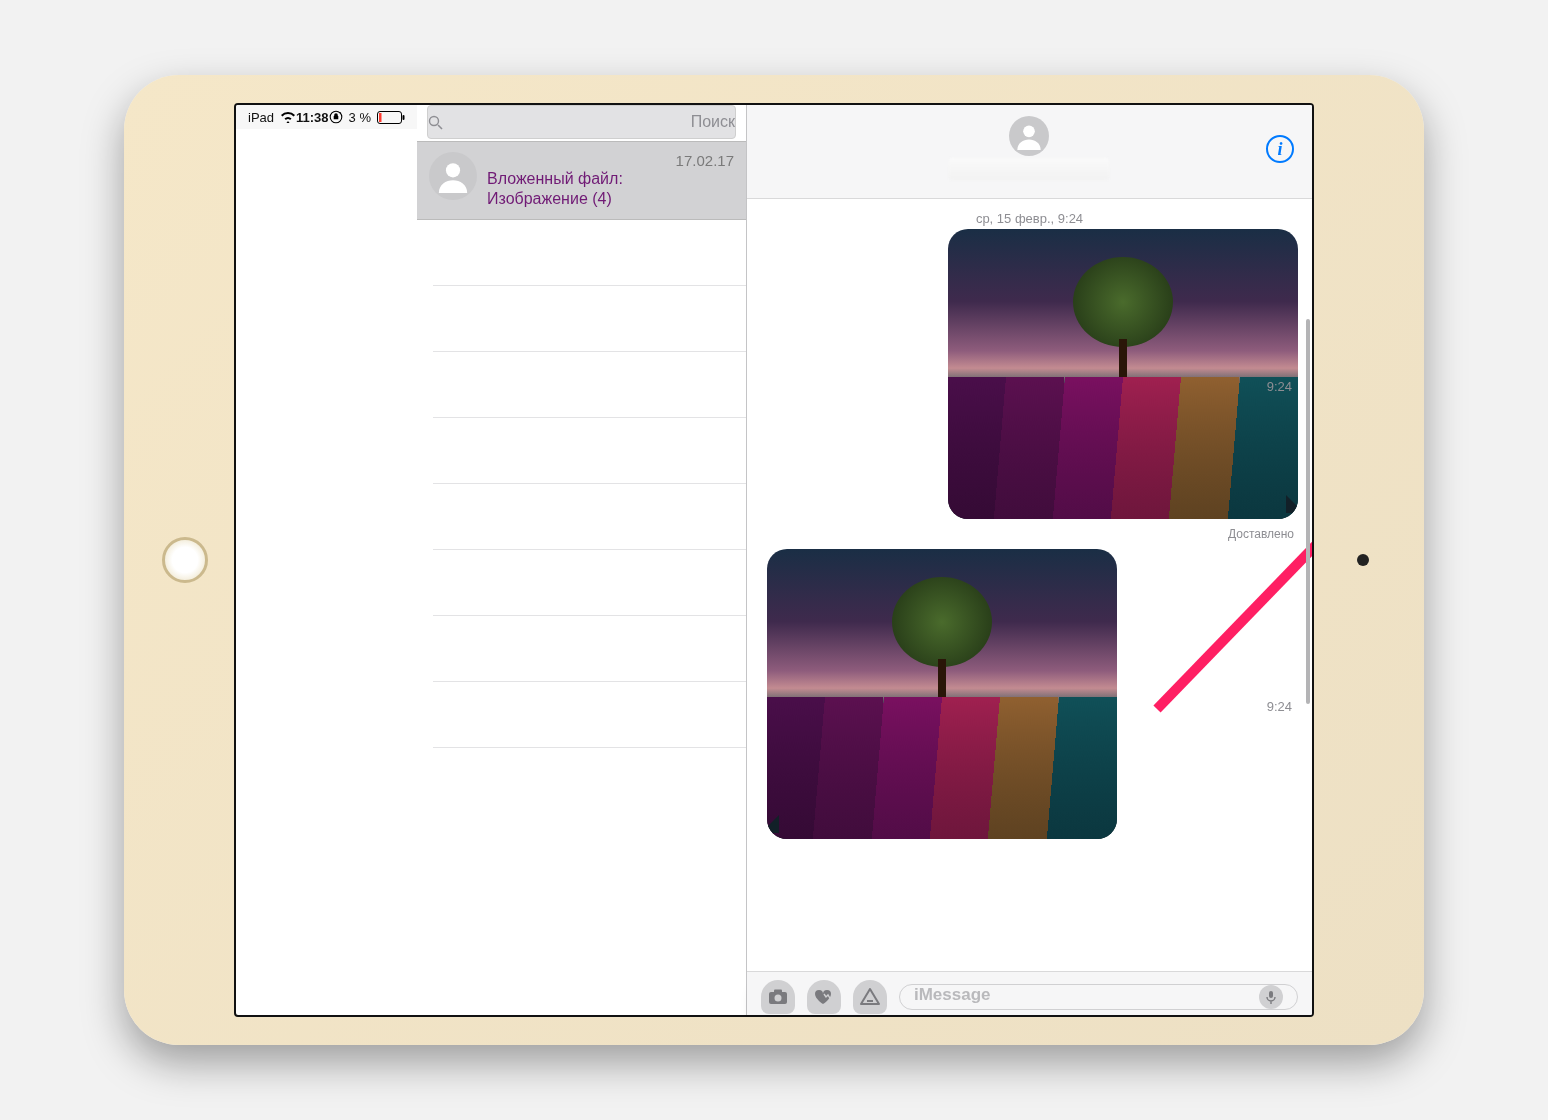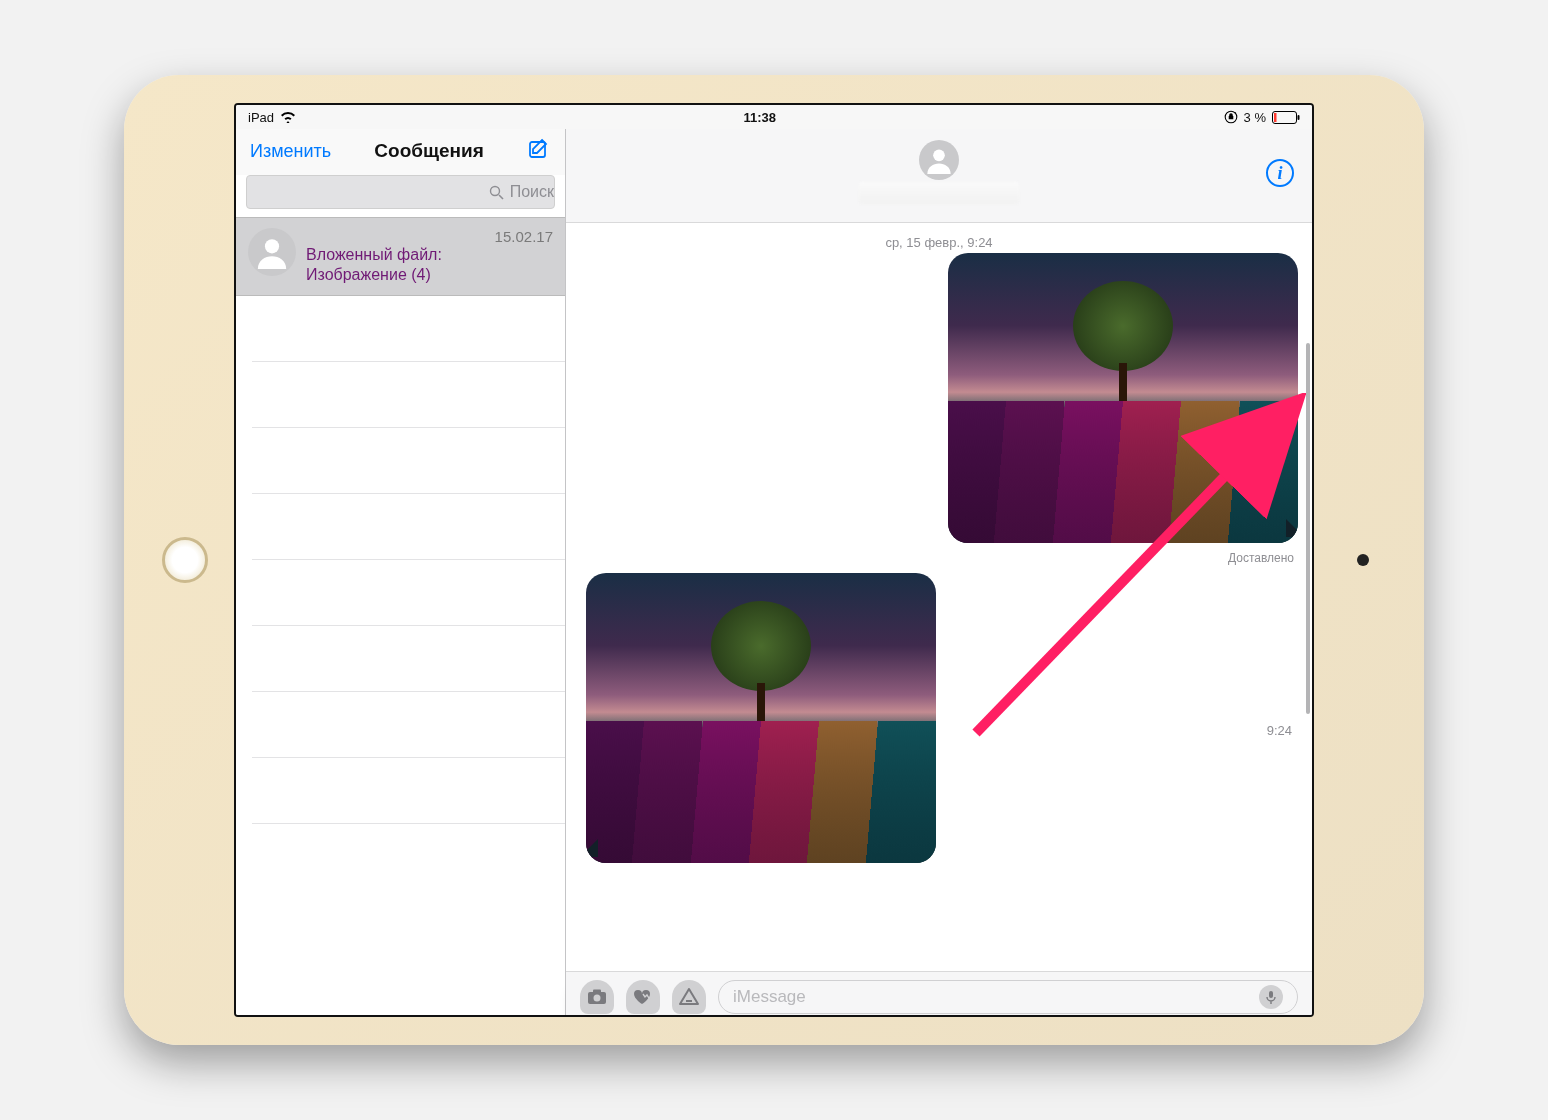--- a/index.html
+++ b/index.html
@@ -1,32 +1,32 @@
 <!DOCTYPE html>
 <html><head>
   <meta charset="utf-8">
   <style>
     * { margin: 0; padding: 0; box-sizing: border-box; }
     body { font-family: -apple-system, "Helvetica Neue", Helvetica, Arial, sans-serif; background: #f2f2f2; display: flex; align-items: center; justify-content: center; min-height: 100vh; }
     .ipad-frame { width: 1300px; height: 970px; background: linear-gradient(135deg,#f5e7c8,#ede0c4); border-radius: 55px; padding: 28px 110px; position: relative; box-shadow: 0 18px 40px rgba(0,0,0,0.35); }
     .home-button { position: absolute; left: 38px; top: 50%; transform: translateY(-50%); width: 46px; height: 46px; border: 3px solid #cbb98d; border-radius: 50%; background: radial-gradient(circle,#fff 45%,#e8dcb8 100%); }
     .camera { position: absolute; right: 55px; top: 50%; transform: translateY(-50%); width: 12px; height: 12px; border-radius: 50%; background: #222; }
-    .screen { width: 100%; height: 100%; background: #fff; border: 2px solid #111; border-radius: 4px; overflow: hidden; display: flex; flex-direction: column; }
+    .screen { width: 100%; height: 100%; background: #fff; border: 2px solid #111; border-radius: 4px; overflow: hidden; display: flex; flex-direction: row; }
     
     .statusbar { height: 24px; background: #f7f7f7; display: flex; align-items: center; justify-content: space-between; padding: 0 12px; font-size: 13px; color: #111; font-weight: 500; }
     .status-left, .status-right { display: flex; align-items: center; gap: 6px; }
     .wifi-icon svg, .battery svg, .lock-icon svg { display: block; }
     .content { flex: 1; display: flex; min-height: 0; }
     
     .sidebar { width: 330px; border-right: 1px solid #c4c4c6; background: #fff; display: flex; flex-direction: column; }
     .sidebar-header { padding: 8px 14px 10px; display: flex; align-items: center; justify-content: space-between; background: #f9f9f9; }
     .edit-btn { color: #007aff; font-size: 18px; font-weight: 400; }
     .sidebar-title { font-size: 19px; font-weight: 700; color: #111; }
     .compose-btn svg { width: 24px; height: 24px; }
-    .searchbar { margin: 0 10px 8px; background: #e2e2e4; border-radius: 4px; height: 34px; display: flex; align-items: center; justify-content: flex-end; gap: 6px; font-size: 16px; color: #8e8e93; border: 1px solid #cfcfcf; }
+    .searchbar { margin: 0 10px 2px; background: #e2e2e4; border-radius: 4px; height: 34px; display: flex; align-items: center; justify-content: space-between; gap: 6px; font-size: 16px; color: #8e8e93; border: 1px solid #cfcfcf; }
     .convo { display: flex; gap: 10px; padding: 10px 12px; background: #d2d2d4; border-top: 1px solid #bbb; border-bottom: 1px solid #bbb; }
     .avatar-small { width: 48px; height: 48px; border-radius: 50%; background: #c9c9cb; display: flex; align-items: center; justify-content: center; }
     .avatar-small svg { width: 34px; height: 34px; fill: #fff; }
     .convo-body { flex: 1; }
     .convo-line1 { display: flex; justify-content: space-between; font-size: 15px; }
     .convo-date { color: #7a7a7a; }
     .convo-preview { color: #701a75; font-size: 16px; line-height: 1.25; }
     .sidebar-rows { flex: 1; }
     .sidebar-rows .row { height: 66px; border-bottom: 1px solid #e3e3e5; margin-left: 16px; }
     
@@ -51,21 +51,21 @@
     .c1{background:linear-gradient(#4a0e4a,#280828);} .c2{background:linear-gradient(#5c1050,#300a30);} .c3{background:linear-gradient(#7a1060,#3a0a38);} .c4{background:linear-gradient(#a02050,#501030);} .c5{background:linear-gradient(#906030,#403018);} .c6{background:linear-gradient(#105058,#082830);}
     .ts-right { position: absolute; right: 20px; top: 180px; font-size: 13px; color: #8e8e93; }
     .delivered { position: absolute; right: 18px; top: 328px; font-size: 12px; color: #8e8e93; }
     .ts-right2 { position: absolute; right: 20px; top: 500px; font-size: 13px; color: #8e8e93; }
     .arrow { position: absolute; pointer-events: none; }
     .scrollbar-track { position: absolute; right: 2px; top: 120px; bottom: 10px; width: 4px; }
     .scrollbar-thumb { position: absolute; top: 0; width: 4px; height: 60%; background: #b4b4b6; border-radius: 2px; }
     
     .compose-bar { height: 50px; background: #f6f6f7; border-top: 1px solid #d9d9da; display: flex; align-items: center; padding: 0 14px; gap: 12px; box-shadow: 0 14px 14px -8px rgba(0,0,0,0.25); margin-bottom:-6px; }
     .comp-icon { width: 34px; height: 34px; border-radius: 17px 17px 8px 8px; background: #d0d0d2; display:flex; align-items:center; justify-content:center; color:#7a7a7e; }
-    .msg-input { flex: 1; height: 34px; border: 1px solid #d0d0d2; border-radius: 17px; display: flex; align-items: center; padding: 0 14px; }
+    .msg-input { flex: 1; height: 26px; border: 1px solid #d0d0d2; border-radius: 17px; display: flex; padding: 0 14px; font-weight: bold; }
     .msg-input-text { flex: 1; color: #b9b9bc; font-size: 17px; }
     .mic { width: 24px; height: 24px; border-radius: 50%; background: #d0d0d2; display:flex; align-items:center; justify-content:center; }
   </style>
 </head>
 <body>
 
 <div class="ipad-frame">
   <div class="home-button"></div>
   <div class="camera"></div>
   <div class="screen">
@@ -95,48 +95,38 @@
               <rect x="2" y="2" width="2.5" height="9" fill="#ff3b30"></rect>
               <rect x="25.5" y="4" width="2" height="5" rx="1" fill="#000"></rect>
             </svg>
         </span>
       </div>
     </div>
 
     <div class="content">
 
       <div class="sidebar">
-        <div class="sidebar-header">
-          <span class="edit-btn">Изменить</span>
-          <span class="sidebar-title">Сообщения</span>
-          <span class="compose-btn">
-            <svg viewBox="0 0 24 24">
-                <rect x="3" y="5" width="15" height="15" rx="2" fill="none" stroke="#007aff" stroke-width="1.8"></rect>
-                <path d="M15 3l4 4-9 9H6v-4z" fill="none" stroke="#007aff" stroke-width="1.8"></path>
-              </svg>
-          </span>
-        </div>
         <div class="searchbar">
           <svg width="15" height="15" viewBox="0 0 15 15">
               <circle cx="6" cy="6" r="4.5" fill="none" stroke="#8e8e93" stroke-width="1.4"></circle>
               <line x1="10" y1="10" x2="14" y2="14" stroke="#8e8e93" stroke-width="1.6"></line>
             </svg>
           <span>Поиск</span>
         </div>
         <div class="convo">
           <div class="avatar-small">
               <svg viewBox="0 0 24 24">
                 <circle cx="12" cy="8" r="5"></circle>
                 <path d="M2 24c0-6 5-9 10-9s10 3 10 9z"></path>
               </svg>
             </div>
           <div class="convo-body">
             <div class="convo-line1">
                 <span style="width:80px;height:14px;"></span>
-                <span class="convo-date">15.02.17</span>
+                <span class="convo-date">17.02.17</span>
               </div>
             <div class="convo-preview">
               <div>Вложенный файл:</div>
               <div>Изображение (4)</div>
             </div>
           </div>
         </div>
         <div class="sidebar-rows">
           <div class="row"></div>
             <div class="row"></div>

